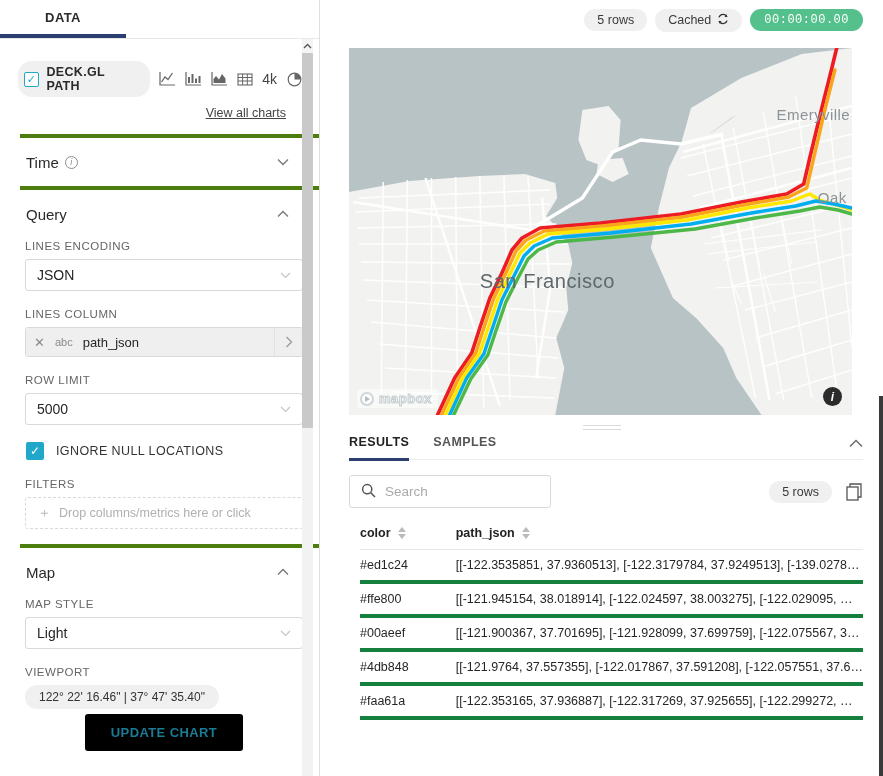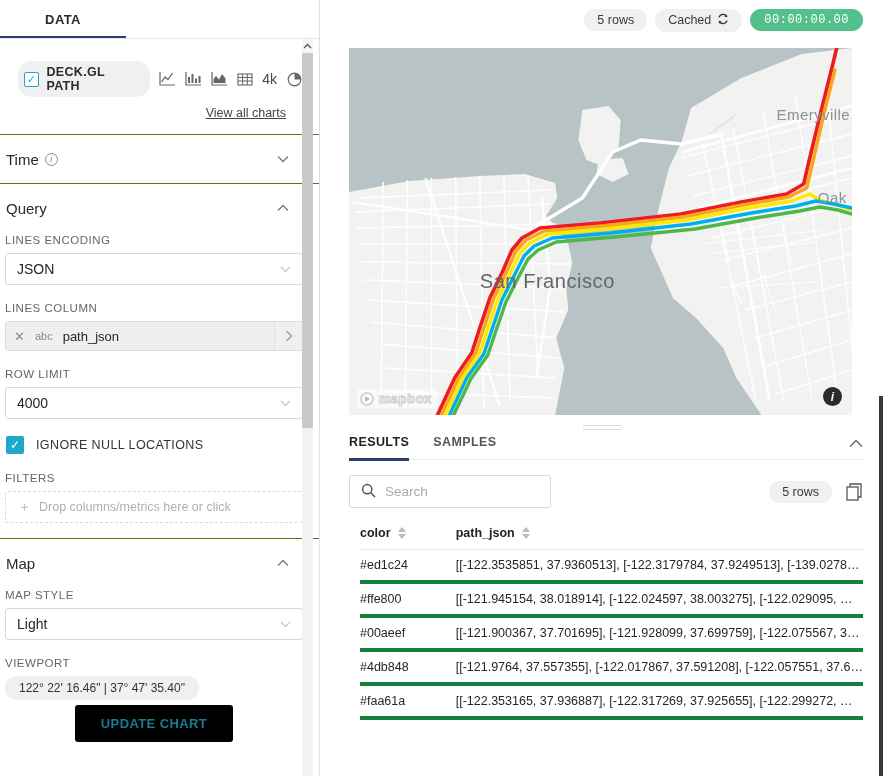--- a/index.html
+++ b/index.html
@@ -24,21 +24,21 @@
   .tabbar {
     height: 39px; display: flex; align-items: flex-end;
     border-bottom: 1px solid #e8e8e8;
     background: #fff;
     flex: 0 0 auto;
   }
   .tab {
     width: 126px; text-align: center;
     font-size: 13px; font-weight: bold; letter-spacing: .4px;
     color: #2a2a2a; padding-bottom: 9px;
-    border-bottom: 2px solid #0c4a6e;
+    border-bottom: 4px solid #0c4a6e;
     cursor: pointer;
   }
   .tab.active { border-bottom-color: #2c3e70; }
 
   .left-scroll {
     flex: 1 1 auto; position: relative; overflow: hidden;
   }
   .scrolltrack {
     position: absolute; right: 6px; top: 0px; width: 11px; height: 100%;
     background: #f2f2f2;
@@ -74,22 +74,23 @@
   .viz-icon svg { display: block; }
   .viz-4k { font-size: 14px; color: #444; font-weight: normal; cursor: pointer; }
 
   .viewall {
     text-align: right; padding: 9px 33px 0 0;
     font-size: 12.5px;
   }
   .viewall a { color: #444; text-decoration: underline; cursor: pointer; }
 
   .section {
-    border-top: 1px solid #4d7c0f;
+    border-top: 4px solid #4d7c0f;
     padding: 0 16px 0 5px;
+    margin-left: 20px;
   }
   .section-head {
     display: flex; align-items: center; justify-content: space-between;
     padding: 16px 14px 15px 1px; cursor: pointer;
   }
   .section-title { font-size: 15px; color: #2a2a2a; display: flex; align-items: center; gap: 6px;}
   .info-circle {
     width: 13px; height: 13px; border: 1px solid #8c8c8c; border-radius: 50%;
     display: inline-flex; align-items: center; justify-content: center;
     font-size: 9px; color: #8c8c8c; font-style: italic; line-height: 1;
@@ -357,21 +358,21 @@
               <svg width="8" height="12" viewBox="0 0 8 12">
                   <path d="M1.5 1L6.5 6L1.5 11" stroke="#9a9a9a" stroke-width="1.3" fill="none"></path>
                 </svg>
             </div>
           </div>
         </div>
 
         <div class="ctrl-block">
           <div class="field-label">ROW LIMIT</div>
           <div class="select">
-            <span>4000</span>
+            <span>5000</span>
             <span class="sc">
               <svg width="11" height="7" viewBox="0 0 11 7">
                   <path d="M1 1L5.5 5.5L10 1" stroke="#c4c4c4" stroke-width="1.2" fill="none"></path>
                 </svg>
             </span>
           </div>
         </div>
 
         <div class="checkrow">
           <span class="cbox">✓</span>

